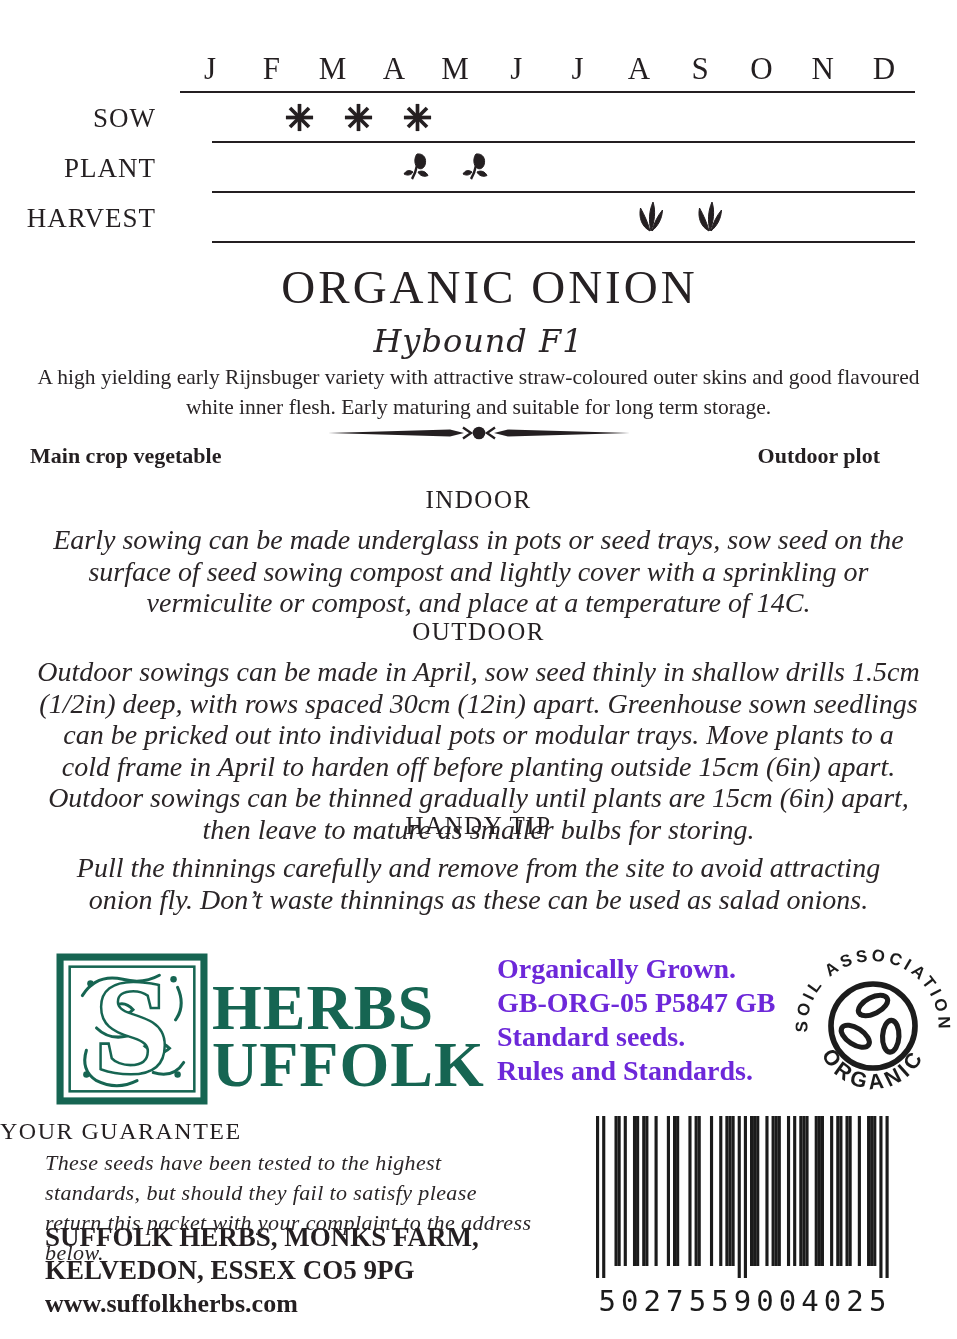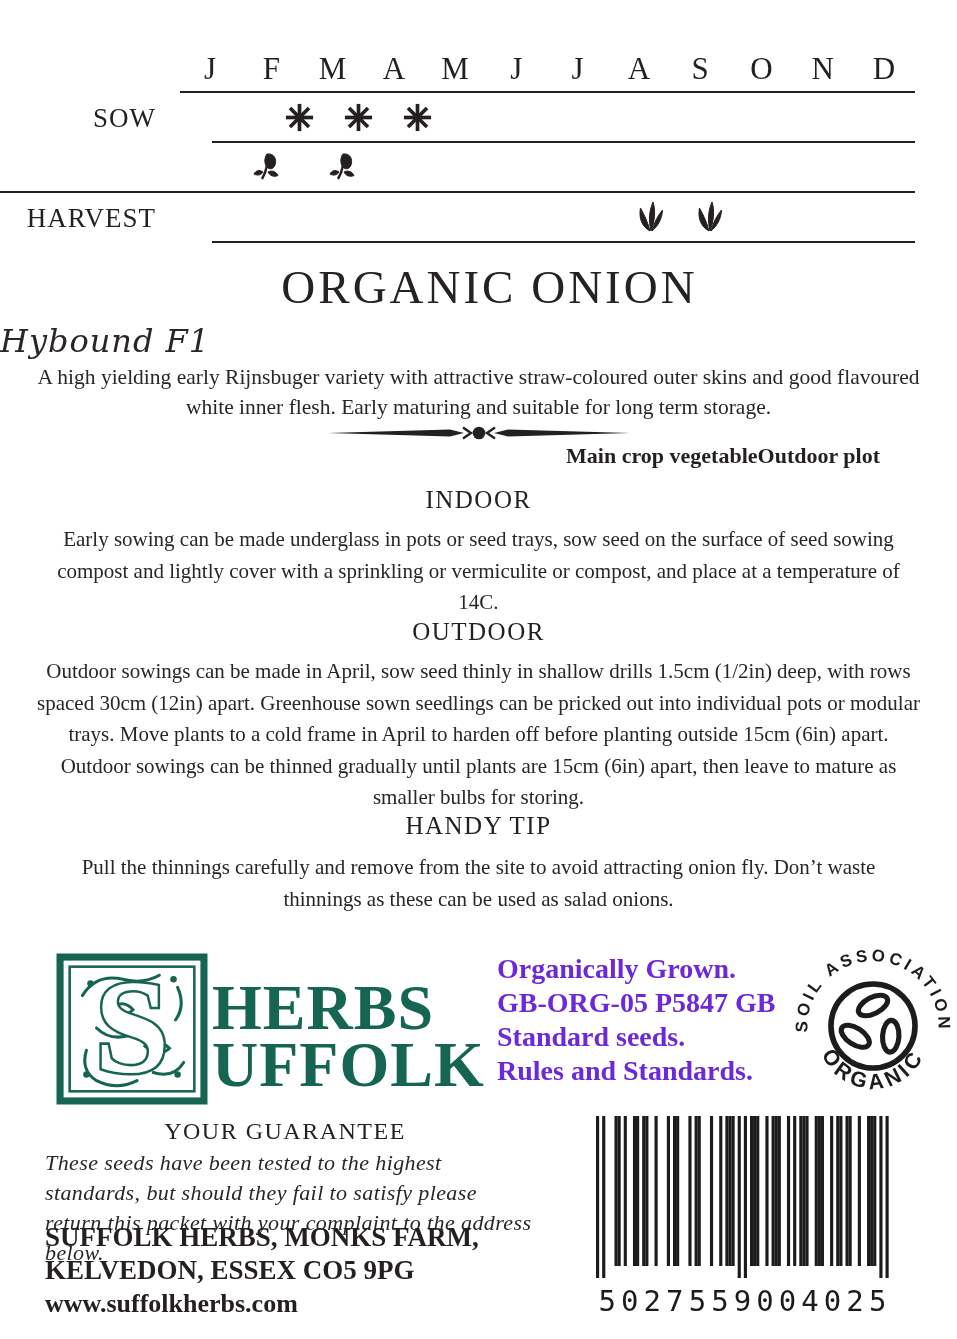--- a/index.html
+++ b/index.html
@@ -30,41 +30,41 @@
   .cal-cell.month{font-size:31px;letter-spacing:1px;align-items:flex-end;padding-bottom:4px;color:#241f21;}
   .cal-cell svg{display:block;}
   .sym{fill:#241f21;stroke:#241f21;}
   
   .title{
     position:absolute;top:260px;left:0;width:100%;margin:0;
     text-align:center;font-size:47px;font-weight:500;letter-spacing:3px;color:#262123;padding-left:11px;
   }
   .variety{
     position:absolute;top:322px;left:0;width:100%;
-    font-style:italic;font-size:32px;letter-spacing:1px;color:#2a2527;
+    text-align:center;font-style:italic;font-size:32px;letter-spacing:1px;color:#2a2527;
     font-family:"DejaVu Serif","Liberation Serif",serif;
   }
   .description{
     position:absolute;top:362px;left:28px;right:28px;margin:0;
     text-align:center;font-size:21.5px;line-height:30px;color:#2a2527;
   }
   .divider{position:absolute;top:424px;left:0;width:100%;text-align:center;}
   .crop-row{
     position:absolute;top:443px;left:30px;right:77px;
-    display:flex;justify-content:flex-end;
+    display:flex;justify-content:space-between;
     font-size:22px;font-weight:700;color:#241f21;
   }
   
   .sec-h{
     position:absolute;left:0;width:100%;margin:0;text-align:center;
     font-size:25px;font-weight:500;letter-spacing:1.5px;color:#241f21;
   }
   .sec-p{
     position:absolute;margin:0;text-align:center;
-    font-size:21px;line-height:31.5px;color:#2a2527;
+    font-size:28px;line-height:31.5px;color:#2a2527;font-style:italic;
   }
   .indoor-h{top:486px;}
   .indoor-p{top:524px;left:48px;right:48px;}
   .outdoor-h{top:618px;}
   .outdoor-p{top:656px;left:36px;right:36px;}
   .handy-h{top:812px;}
   .handy-p{top:852px;left:68px;right:68px;}
   
   .brand{position:absolute;left:56px;top:953px;display:flex;align-items:flex-start;}
   .s-block{flex:0 0 152px;}
@@ -73,21 +73,21 @@
     color:#166552;font-weight:700;font-size:64px;line-height:57px;letter-spacing:1px;
   }
   .cert{
     position:absolute;left:497px;top:952px;width:300px;
     font-size:28px;font-weight:700;line-height:34px;color:#6d28d9;
   }
   .sa-logo{position:absolute;left:790px;top:944px;}
   .sa-logo text{font-family:"Liberation Sans",sans-serif;font-weight:700;fill:#1c1c1c;}
   
   .guarantee-h{
-    position:absolute;top:1118px;left:0;width:570px;text-align:center;
+    position:absolute;top:1118px;left:0;width:570px;text-align:left;
     font-size:24px;font-weight:500;letter-spacing:1.5px;color:#241f21;
   }
   .guarantee-p{
     position:absolute;top:1148px;left:45px;width:490px;margin:0;
     font-style:italic;font-size:22px;line-height:30px;letter-spacing:0.4px;color:#2a2527;
   }
   .addr1{position:absolute;top:1222px;left:45px;font-size:27px;font-weight:700;color:#241f21;}
   .addr2{position:absolute;top:1255px;left:45px;font-size:27px;font-weight:700;color:#241f21;}
   .web{position:absolute;top:1289px;left:45px;font-size:26px;font-weight:700;color:#241f21;}
   
@@ -161,20 +161,21 @@
             <div class="cal-cell"></div>
             <div class="cal-cell"></div>
             <div class="cal-cell"></div>
             <div class="cal-cell"></div>
             <div class="cal-cell"></div>
             <div class="cal-cell"></div>
             <div class="cal-cell"></div>
           </div>
         </div>
         <div class="cal-row">
+          <div class="cal-label">PLANT</div>
           <div class="cal-cells">
             <div class="cal-cell"></div>
             <div class="cal-cell"></div>
             <div class="cal-cell"></div>
             <div class="cal-cell">
               <svg width="28" height="30" viewBox="0 0 28 30">
     <path class="sym" d="M14,2 C21,1 24,7 22,13 C20.5,17.5 16,18 13.5,14.5 C11,11 11.5,5 14,2 Z"></path>
     <path class="sym" d="M13.8,14 C13,19 11.5,23 9,27" fill="none" stroke-width="2.4"></path>
     <path class="sym" d="M10,20 C6,17.5 3,18.5 1,22 C4.5,24 8.5,23 10,20 Z"></path>
     <path class="sym" d="M15,20 C19,18 23,19.5 25,23.5 C21,25.5 16.5,23.5 15,20 Z"></path>

